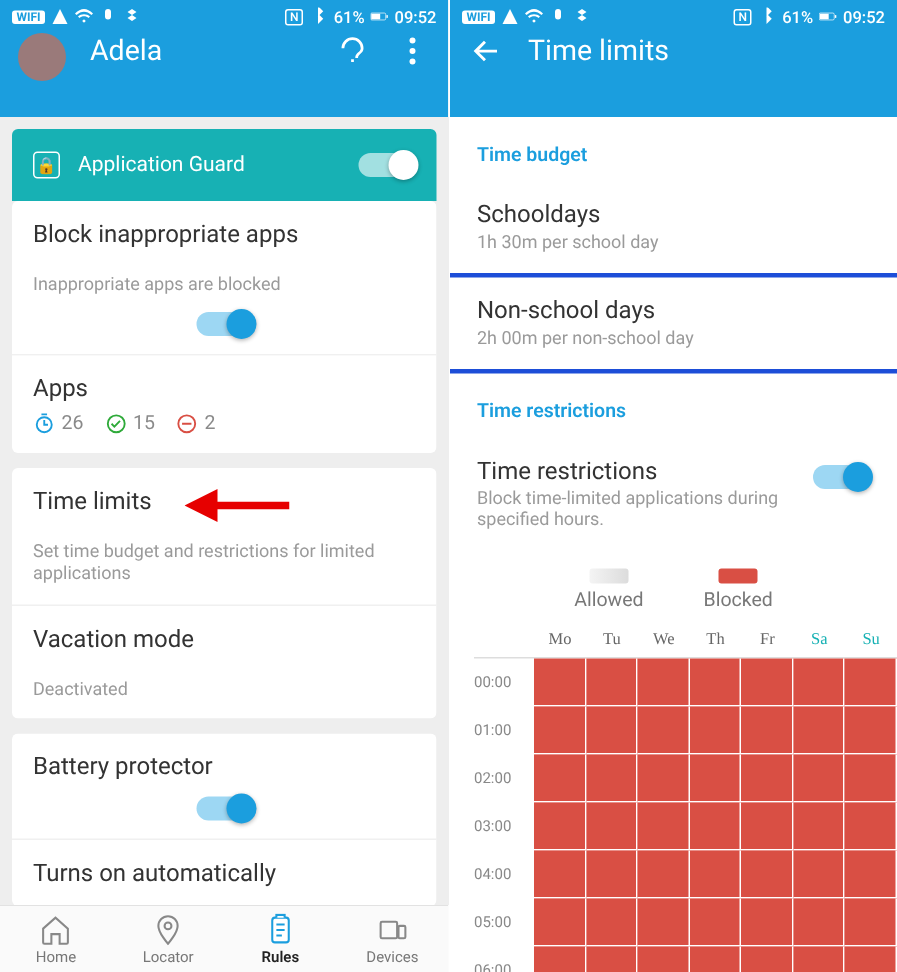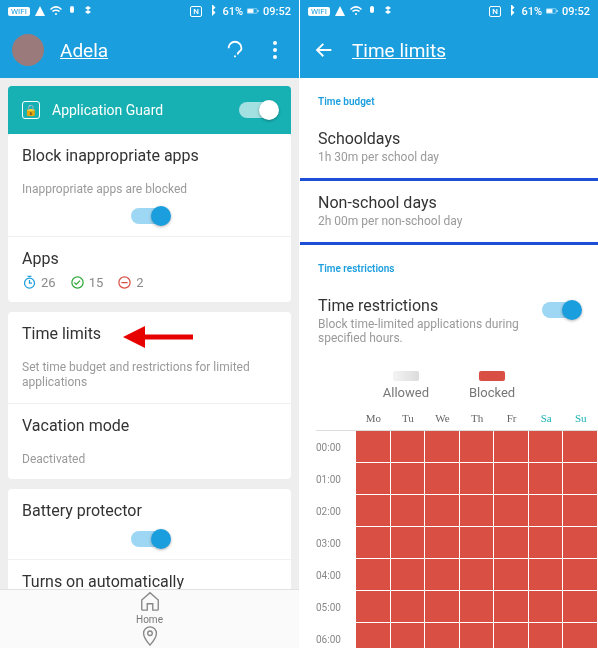--- a/index.html
+++ b/index.html
@@ -29,31 +29,29 @@
     font-size: 11px;
     font-weight: 500;
     display: flex;
     align-items: center;
     justify-content: space-between;
     padding: 0 8px;
   }
   .statusbar .left, .statusbar .right { display:flex; align-items:center; gap:4px; }
   .statusbar svg { width:12px; height:12px; fill:#fff; }
   .nfc { border:1px solid #fff; font-size:8px; padding:0 2px; letter-spacing:0.5px; border-radius:2px; }
-  .webbox { background:#fff; color:#1b9ede; font-size:8px; font-weight:400; padding:0 3px; border-radius:2px; }
+  .webbox { background:#fff; color:#1b9ede; font-size:8px; font-weight:700; padding:0 3px; border-radius:2px; }
   
   .appbar {
     background: #1b9ede;
     color: #fff;
     height: 56px;
     display: flex;
-    align-items: center;
     padding: 0 12px;
     gap: 16px;
-    text-decoration: underline;
   }
   .avatar { width:32px; height:32px; border-radius:50%; background:#9a7a7a; }
   .appbar-title { font-size:19px; font-weight:400; flex:1; }
   .appbar-action { width:24px; height:24px; display:flex; align-items:center; justify-content:center; cursor:pointer; }
   .appbar-action svg { width:22px; height:22px; fill:#fff; }
   .more-dots { display:flex; flex-direction:column; gap:3px; }
   .more-dots span { width:4px; height:4px; border-radius:50%; background:#fff; }
   
   .body { flex:1; overflow-y:auto; background:#eeeeee; }
   .body::-webkit-scrollbar { width:0; }
@@ -91,28 +89,28 @@
   .item-main { flex:1; min-width:0; }
   .item-title { font-size:16px; color:#333; line-height:1.25; }
   .item-sub { font-size:12px; color:#9a9a9a; line-height:1.3; margin-top:16px; }
   .item-switch { align-self:center; }
   
   .counters { display:flex; gap:14px; margin-top:6px; align-items:center; }
   .counter { display:flex; align-items:center; gap:4px; font-size:13px; color:#8a8a8a; }
   .cicon { width:15px; height:15px; display:flex; align-items:center; justify-content:center; }
   
   .bottomnav {
-    height:59px; background:#fafafa; display:flex; border-top:1px solid #e2e2e2;flex-direction:column;
+    height:45px; background:#fafafa; display:flex; border-top:1px solid #e2e2e2;
   }
   .bn-item { flex:1; display:flex; flex-direction:column; align-items:center; justify-content:center; gap:2px; font-size:10px; color:#777; cursor:pointer; }
   .bn-item svg { width:22px; height:22px; stroke:#888; fill:none; stroke-width:1.5; }
   .bn-item.active { color:#222; font-weight:600; }
   .bn-item.active svg { stroke:#1b9ede; fill:#fff; }
   
-  .section-header { font-size:10px; font-weight:600; color:#1b9ede; padding:18px 18px 10px; }
+  .section-header { font-size:13px; font-weight:600; color:#1b9ede; padding:18px 18px 10px; }
   .section-item { padding:12px 18px 14px; border-bottom:3px solid #1d4ed8; }
   .r-title { font-size:16px; color:#333; }
   .r-sub { font-size:12px; color:#9a9a9a; margin-top:2px; }
   .r-row { display:flex; align-items:flex-start; }
   .r-row .item-main { flex:1; }
   
   .legend { display:flex; gap:40px; justify-content:center; padding:12px 0 6px; font-size:13px; color:#777; }
   .legend-item { display:flex; flex-direction:column; align-items:center; gap:4px; }
   .sw-allowed { width:26px; height:10px; background:linear-gradient(90deg,#f4f4f4,#dcdcdc); border-radius:2px; }
   .sw-blocked { width:26px; height:10px; background:#d94f44; border-radius:2px; }

